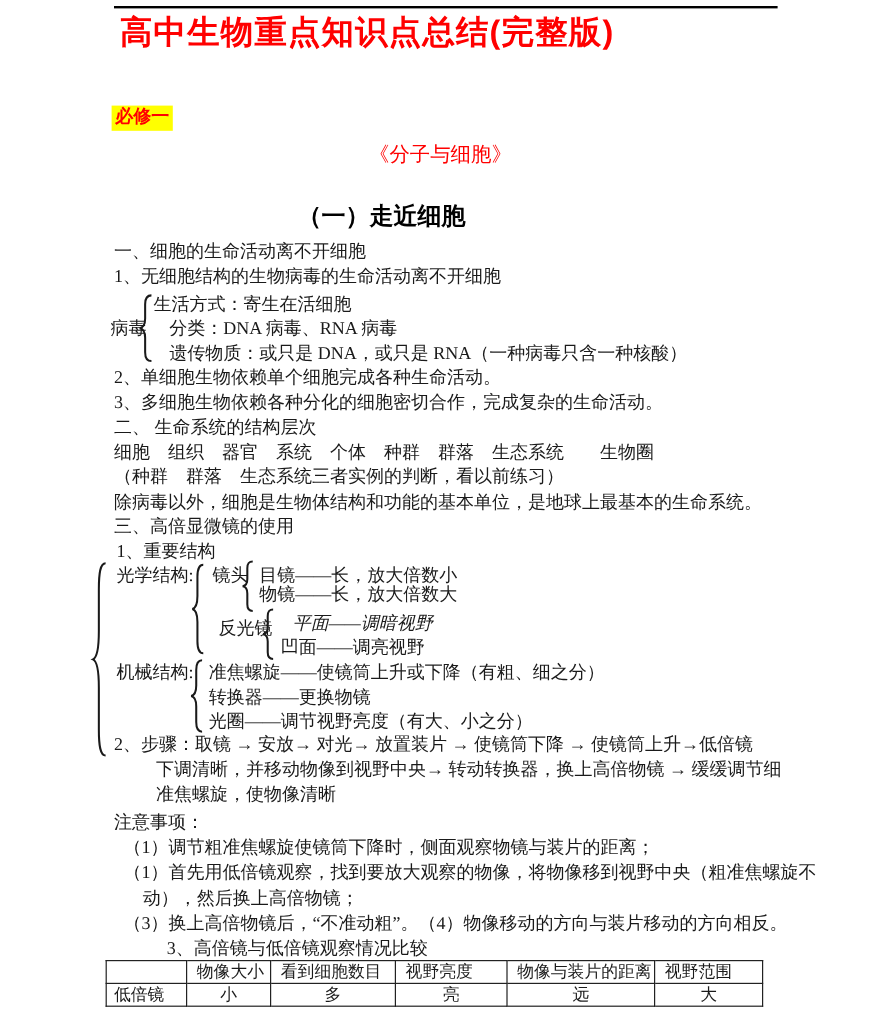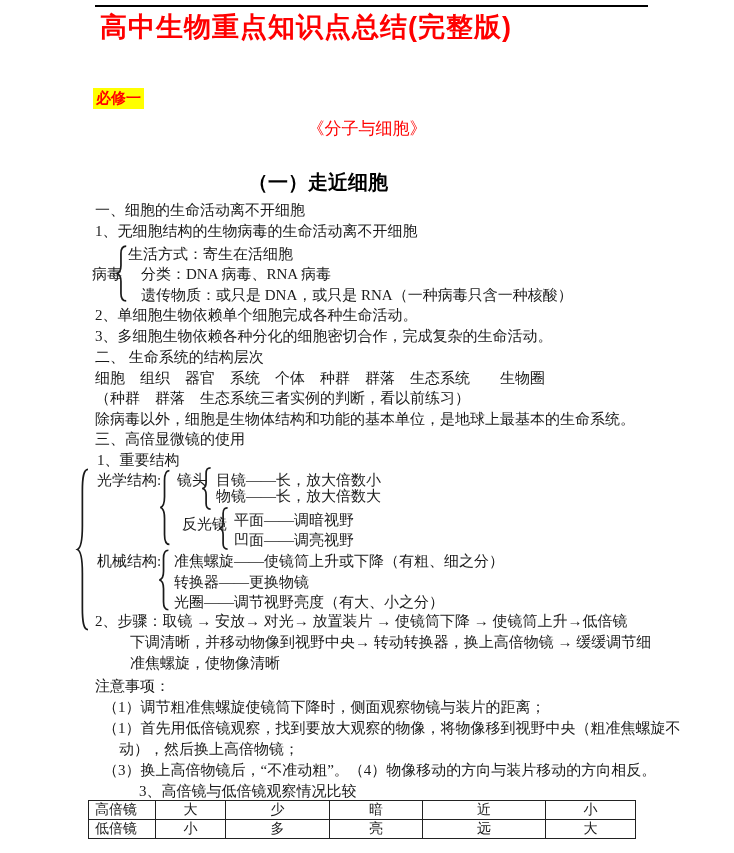--- a/index.html
+++ b/index.html
@@ -19,21 +19,21 @@
     position:absolute;left:93px;top:88px;background:#FFFF00;color:#FF0000;
     font-size:15px;line-height:19px;padding:1px 3px;font-weight:bold;
   }
   .subtitle{
     position:absolute;left:0;top:118px;width:734px;text-align:center;
     color:#FF0000;font-size:17px;line-height:22px;
   }
   .section-heading{
     position:absolute;left:0;top:170px;width:636px;text-align:center;
     color:#000;font-weight:bold;font-size:20px;line-height:25px;
-    font-family:Liberation Serif, serif;
+    font-family:Liberation Mono, monospace;
   }
   svg.brace{position:absolute;overflow:visible;}
   svg.brace path{fill:none;stroke:#1a1a1a;stroke-width:1.7;vector-effect:non-scaling-stroke;}
   table.cmp{
     position:absolute;left:88px;top:800px;width:547px;
     border-collapse:collapse;table-layout:fixed;
     font-size:14px;color:#1a1a1a;
   }
   table.cmp td{border:1px solid #222;padding:0;height:16px;text-align:center;overflow:hidden;}
   table.cmp tr.hdr td{text-align:left;padding-left:8px;height:15px;}
@@ -87,21 +87,21 @@
   <svg class="brace" style="left:201px;top:467px;width:12px;height:43px;" viewBox="0 0 20 100" preserveAspectRatio="none">
     <path d="M16 2 C10 2 8.5 7 8.5 15 L8.5 36 C8.5 44 7 49 2 50 C7 51 8.5 56 8.5 64 L8.5 85 C8.5 93 10 98 16 98"></path>
   </svg>
   <div class="ln" style="top:472px;left:216px;">目镜——长，放大倍数小</div>
   <div class="ln" style="top:488px;left:216px;">物镜——长，放大倍数大</div>
 
   <div class="ln" style="top:516px;left:182px;">反光镜</div>
   <svg class="brace" style="left:218px;top:507px;width:12px;height:43px;" viewBox="0 0 20 100" preserveAspectRatio="none">
     <path d="M16 2 C10 2 8.5 7 8.5 15 L8.5 36 C8.5 44 7 49 2 50 C7 51 8.5 56 8.5 64 L8.5 85 C8.5 93 10 98 16 98"></path>
   </svg>
-  <div class="ln" style="top:512px;left:234px;">平面——调暗视野</div>
+  <div class="ln" style="top:512px;left:244px;font-style:italic;">平面——调暗视野</div>
   <div class="ln" style="top:532px;left:234px;">凹面——调亮视野</div>
 
   <div class="ln" style="top:553px;left:97px;">机械结构:</div>
   <svg class="brace" style="left:158px;top:549px;width:13px;height:62px;" viewBox="0 0 20 100" preserveAspectRatio="none">
     <path d="M16 2 C10 2 8.5 7 8.5 15 L8.5 36 C8.5 44 7 49 2 50 C7 51 8.5 56 8.5 64 L8.5 85 C8.5 93 10 98 16 98"></path>
   </svg>
   <div class="ln" style="top:553px;left:174px;">准焦螺旋——使镜筒上升或下降（有粗、细之分）</div>
   <div class="ln" style="top:574px;left:174px;">转换器——更换物镜</div>
   <div class="ln" style="top:594px;left:174px;">光圈——调节视野亮度（有大、小之分）</div>
 
@@ -120,27 +120,27 @@
   <table class="cmp">
     <colgroup>
       <col style="width:67px">
         <col style="width:70px">
         <col style="width:104px">
       <col style="width:93px">
         <col style="width:123px">
         <col style="width:90px">
     </colgroup>
     <tbody>
-    <tr>
-      <td class="rowlabel">高倍镜</td>
-      <td>大</td>
-      <td>少</td>
-      <td>暗</td>
-      <td>近</td>
-      <td>小</td>
+        <tr class="hdr">
+      <td></td>
+      <td>物像大小</td>
+      <td>看到细胞数目</td>
+      <td>视野亮度</td>
+      <td>物像与装片的距离</td>
+      <td>视野范围</td>
     </tr>
     <tr>
       <td class="rowlabel">低倍镜</td>
       <td>小</td>
       <td>多</td>
       <td>亮</td>
       <td>远</td>
       <td>大</td>
     </tr>
   </tbody>

